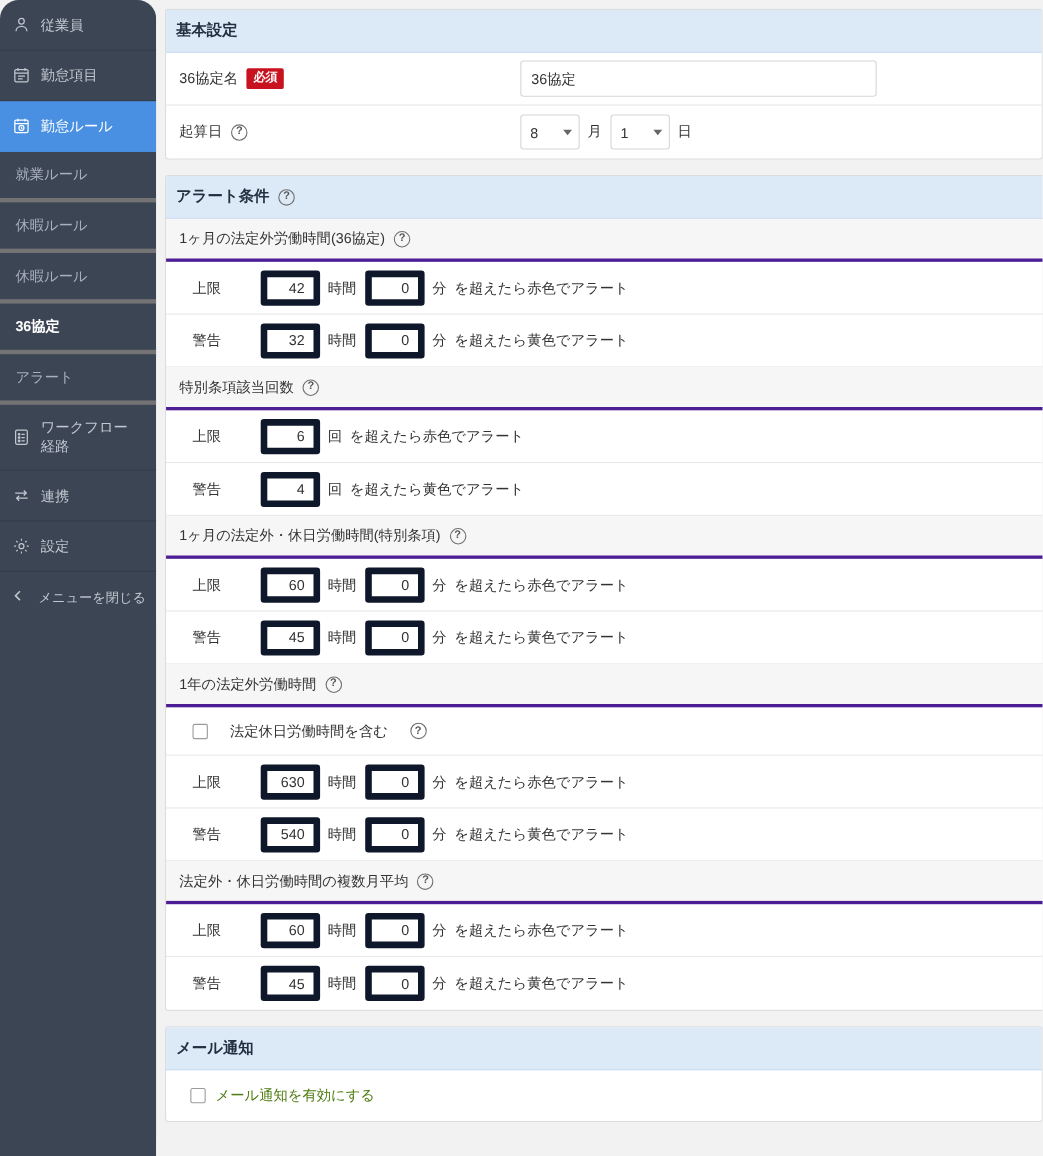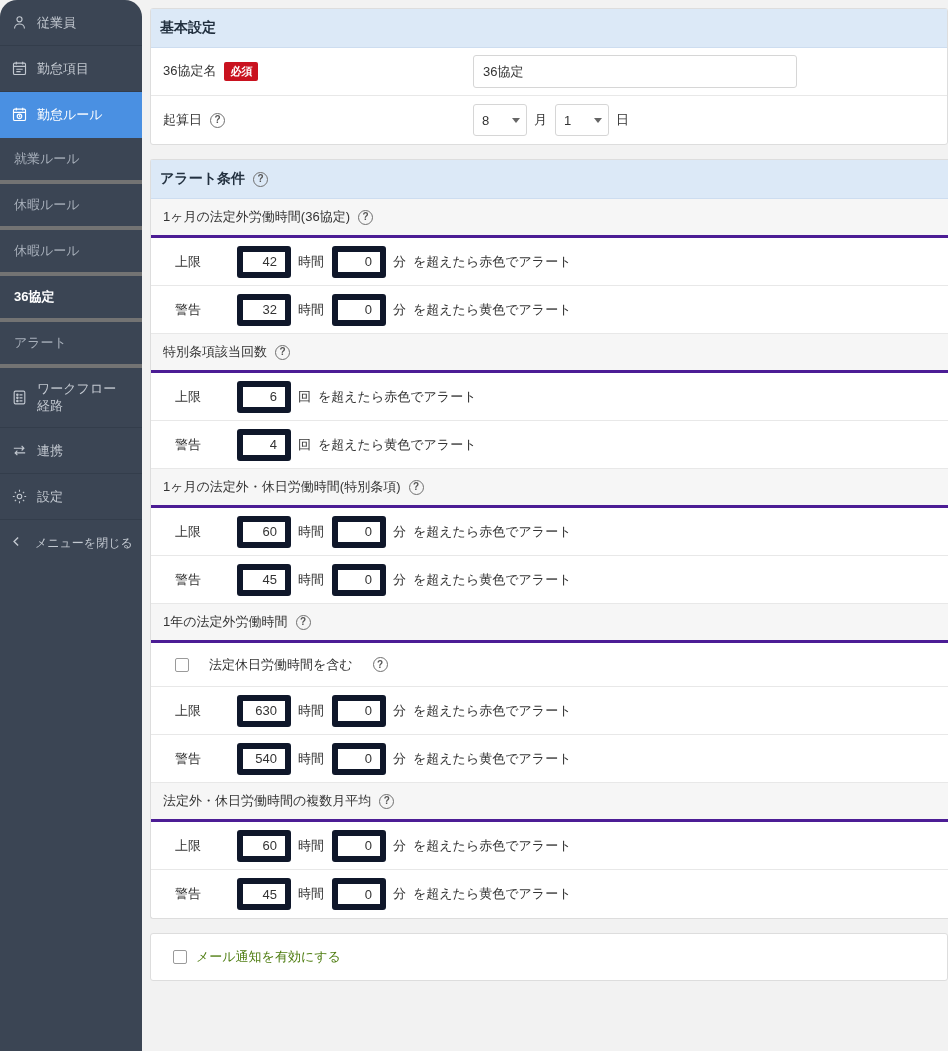--- a/index.html
+++ b/index.html
@@ -473,20 +473,23 @@
         <span class="limit-label">警告</span>
         <input class="num-input" type="text" value="45" style="">
         <span class="unit">時間</span>
         <input class="num-input" type="text" value="0" style="">
         <span class="unit tight">分</span>
         <span class="suffix">を超えたら黄色でアラート</span>
       </div>
     </section>
 
     <section class="panel">
+      <div class="panel-header">
+        <span>メール通知</span>
+      </div>
       <div class="mail-chk-row">
         <span class="chk"></span>
         <span>メール通知を有効にする</span>
       </div>
     </section>
 
   </main>
 </div>
 
 </body></html>

